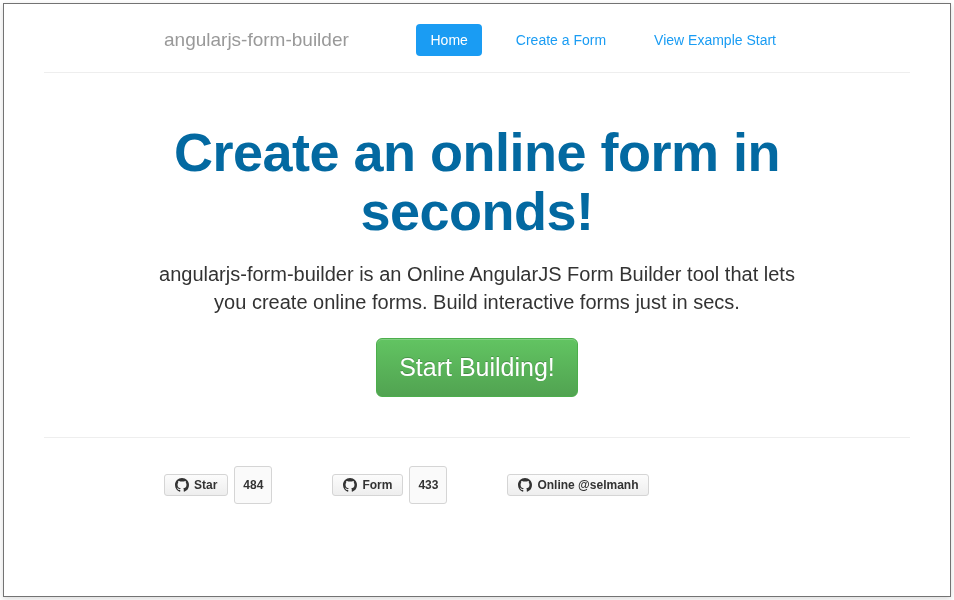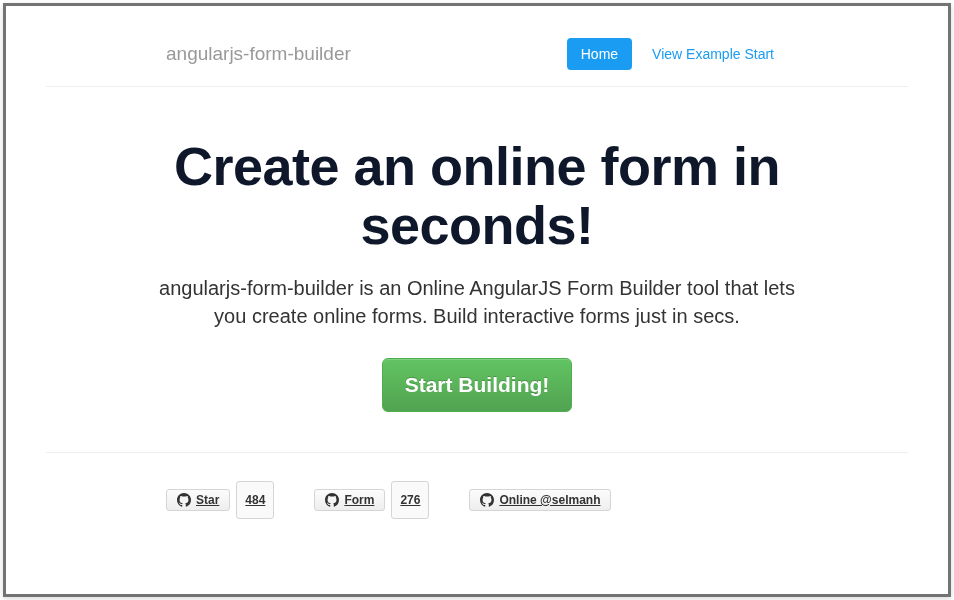--- a/index.html
+++ b/index.html
@@ -6,42 +6,42 @@
     body {
       font-family: "Helvetica Neue", Helvetica, Arial, sans-serif;
       background: #fff;
       color: #333;
       width: 954px;
       height: 600px;
       overflow: hidden;
       position: relative;
     }
     .page {
-      border: 3px solid #737373;
+      border: 1px solid #737373;
       margin: 3px;
       height: 594px;
       box-shadow: 0 2px 6px rgba(0,0,0,0.15);
-      padding: 12px 40px;
+      padding: 0 40px;
     }
     .header {
       display: flex;
       align-items: center;
       padding: 20px 120px 16px 120px;
       border-bottom: 1px solid #eee;
     }
     .brand {
       font-size: 19px;
       font-weight: 500;
       color: #999;
       flex: 0 0 auto;
       margin-right: auto;
     }
     .nav {
       display: flex;
-      gap: 6px;
+      gap: 20px;
       align-items: center;
     }
     .nav-item {
       padding: 8px 14px;
       font-size: 14px;
       color: #1a9cf3;
       border-radius: 4px;
       cursor: pointer;
       text-decoration: none;
     }
@@ -50,51 +50,50 @@
       color: #fff;
     }
     .hero {
       text-align: center;
       padding: 50px 100px 40px 100px;
       border-bottom: 1px solid #eee;
     }
     .hero-title {
       font-size: 54px;
       font-weight: 700;
-      color: #0f172a;
+      color: #0369a1;
       line-height: 1.1;
       margin-bottom: 18px;
       letter-spacing: -0.5px;
     }
     .hero-subtitle {
       font-size: 20px;
       font-weight: 300;
       color: #333;
       line-height: 1.4;
-      margin-bottom: 28px;
+      margin-bottom: 22px;
     }
     .cta-button {
       display: inline-block;
       background: linear-gradient(to bottom, #62c462, #51a351);
       border: 1px solid #4cae4c;
       color: #fff;
-      font-size: 21px;
-      font-weight: 700;
+      font-size: 25px;
+      font-weight: 400;
       padding: 14px 22px;
       border-radius: 6px;
       cursor: pointer;
       text-shadow: 0 -1px 0 rgba(0,0,0,0.2);
       box-shadow: inset 0 1px 0 rgba(255,255,255,0.2);
     }
     .footer {
       padding: 28px 120px;
       display: flex;
-      gap: 40px;
+      gap: 60px;
       align-items: center;
-      text-decoration: underline;
     }
     .gh-group {
       display: flex;
       align-items: center;
       gap: 6px;
     }
     .gh-btn {
       display: inline-flex;
       align-items: center;
       gap: 5px;
@@ -128,20 +127,21 @@
     }
   </style>
 </head>
 <body>
 
 <div class="page">
   <div class="header">
     <div class="brand">angularjs-form-builder</div>
     <nav class="nav">
       <a class="nav-item active">Home</a>
+      <a class="nav-item">Create a Form</a>
       <a class="nav-item">View Example Start</a>
     </nav>
   </div>
 
   <div class="hero">
     <h1 class="hero-title">Create an online form in seconds!</h1>
     <p class="hero-subtitle">angularjs-form-builder is an Online AngularJS Form Builder tool that lets you create online forms. Build interactive forms just in secs.</p>
     <button class="cta-button">Start Building!</button>
   </div>
 
@@ -160,21 +160,21 @@
 
     <div class="gh-group">
       <a class="gh-btn">
         <span class="gh-icon">
           <svg viewBox="0 0 16 16" width="14" height="14" fill="#333">
               <path d="M8 0C3.58 0 0 3.58 0 8c0 3.54 2.29 6.53 5.47 7.59.4.07.55-.17.55-.38 0-.19-.01-.82-.01-1.49-2.01.37-2.53-.49-2.69-.94-.09-.23-.48-.94-.82-1.13-.28-.15-.68-.52-.01-.53.63-.01 1.08.58 1.23.82.72 1.21 1.87.87 2.33.66.07-.52.28-.87.51-1.07-1.78-.2-3.64-.89-3.64-3.95 0-.87.31-1.59.82-2.15-.08-.2-.36-1.02.08-2.12 0 0 .67-.21 2.2.82.64-.18 1.32-.27 2-.27.68 0 1.36.09 2 .27 1.53-1.04 2.2-.82 2.2-.82.44 1.1.16 1.92.08 2.12.51.56.82 1.27.82 2.15 0 3.07-1.87 3.75-3.65 3.95.29.25.54.73.54 1.48 0 1.07-.01 1.93-.01 2.2 0 .21.15.46.55.38A8.013 8.013 0 0016 8c0-4.42-3.58-8-8-8z"></path>
             </svg>
         </span>
         <span>Form</span>
       </a>
-      <span class="gh-count">276</span>
+      <span class="gh-count">433</span>
     </div>
 
     <div class="gh-group">
       <a class="gh-btn">
         <span class="gh-icon">
           <svg viewBox="0 0 16 16" width="14" height="14" fill="#333">
               <path d="M8 0C3.58 0 0 3.58 0 8c0 3.54 2.29 6.53 5.47 7.59.4.07.55-.17.55-.38 0-.19-.01-.82-.01-1.49-2.01.37-2.53-.49-2.69-.94-.09-.23-.48-.94-.82-1.13-.28-.15-.68-.52-.01-.53.63-.01 1.08.58 1.23.82.72 1.21 1.87.87 2.33.66.07-.52.28-.87.51-1.07-1.78-.2-3.64-.89-3.64-3.95 0-.87.31-1.59.82-2.15-.08-.2-.36-1.02.08-2.12 0 0 .67-.21 2.2.82.64-.18 1.32-.27 2-.27.68 0 1.36.09 2 .27 1.53-1.04 2.2-.82 2.2-.82.44 1.1.16 1.92.08 2.12.51.56.82 1.27.82 2.15 0 3.07-1.87 3.75-3.65 3.95.29.25.54.73.54 1.48 0 1.07-.01 1.93-.01 2.2 0 .21.15.46.55.38A8.013 8.013 0 0016 8c0-4.42-3.58-8-8-8z"></path>
             </svg>
         </span>
         <span>Online @selmanh</span>

